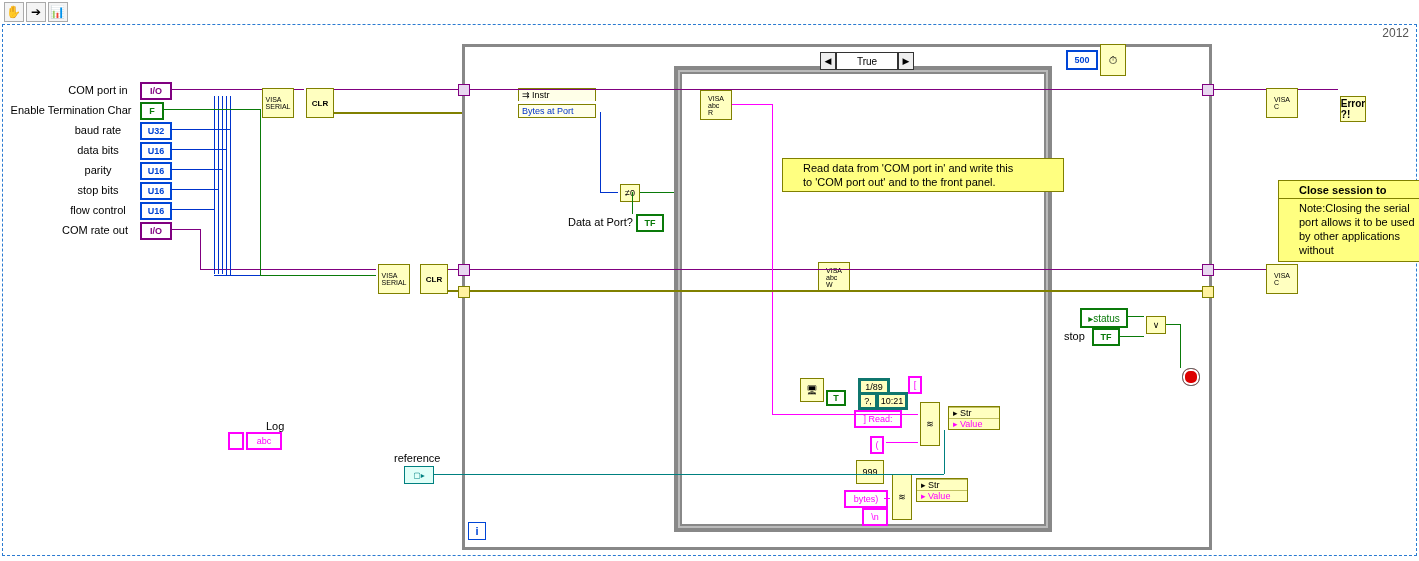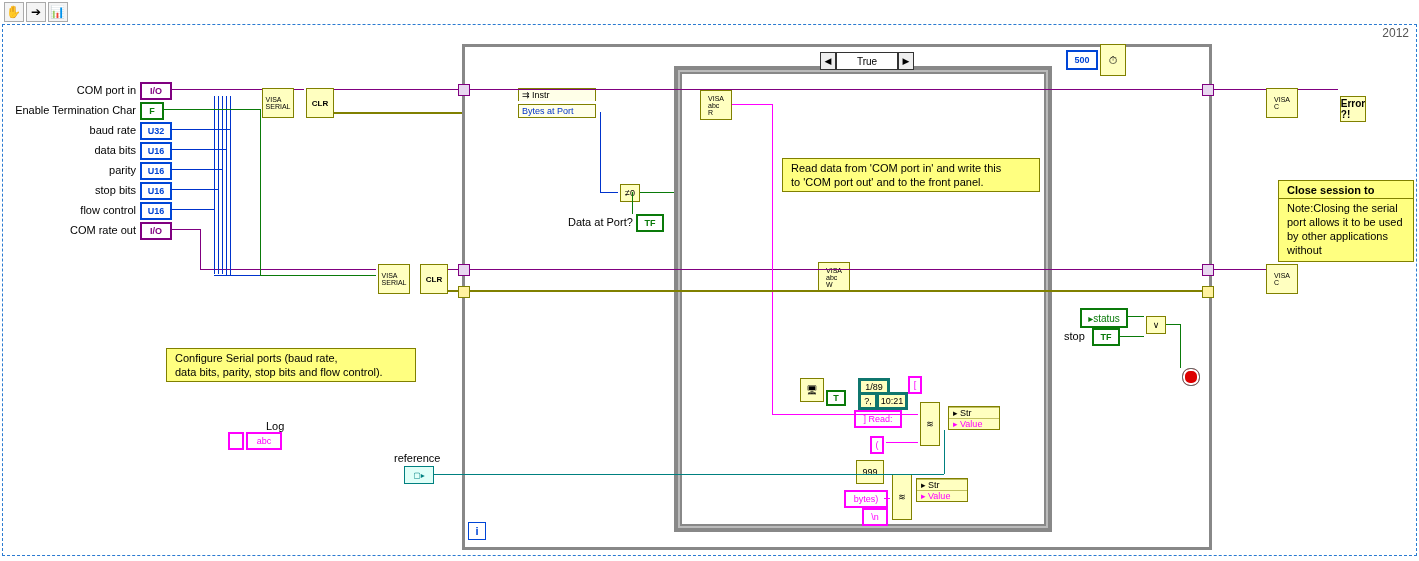--- a/index.html
+++ b/index.html
@@ -3,22 +3,22 @@
 <meta charset="utf-8">
 <style>
   html,body{margin:0;padding:0;font-family:"Segoe UI",Tahoma,sans-serif;font-size:11px;background:#fff;color:#000}
   #canvas{position:relative;width:1419px;height:561px;background:#fff;overflow:hidden}
   .dash-border{position:absolute;border:1px dashed #2a7ad1}
   .solid-border{position:absolute;border:3px solid #888}
   .hatch-border{position:absolute;border:4px solid #888;
     
     box-shadow:inset 0 0 0 2px #bbb, inset 0 0 0 4px #888}
   .label{position:absolute;white-space:nowrap}
-  .label.right{text-align:right}
-  .note{position:absolute;background:#ffff80;border:1px solid #808000;padding:2px 8px;font-size:11px;line-height:14px;color:#000}
+  .label.right{text-align:center}
+  .note{position:absolute;background:#ffff80;border:1px solid #808000;padding:2px 20px;font-size:11px;line-height:14px;color:#000}
   .node{position:absolute;background:#ffffc0;border:1px solid #808000;font-size:9px;line-height:11px;text-align:center;display:flex;flex-direction:column;justify-content:center;align-items:center}
   .ctrl{position:absolute;border:1px solid #666;font-size:9px;text-align:center;display:flex;align-items:center;justify-content:center;background:#fff}
   .ctrl.u16{border:2px solid #0045d6;color:#0045d6;font-weight:bold}
   .ctrl.u32{border:2px solid #0045d6;color:#0045d6;font-weight:bold}
   .ctrl.tf{border:2px solid #0a7a0a;color:#0a7a0a;font-weight:bold}
   .ctrl.io{border:2px solid #800080;color:#800080;font-weight:bold;background:#fff}
   .pink-box{position:absolute;border:2px solid #ff00ff;background:#fff;font-size:9px;display:flex;align-items:center;justify-content:center;color:#ff00ff}
   .str-box{position:absolute;border:3px solid #0f766e;background:#ffffc0;font-size:9px;display:flex;align-items:center;justify-content:center}
   .green-box{position:absolute;border:2px solid #0a7a0a;color:#0a7a0a;background:#fff;font-size:10px;display:flex;align-items:center;justify-content:center}
   .tiny-txt{font-size:9px}
@@ -86,21 +86,20 @@
 
   <span class="label right" style="left:54px;top:224px;width:82px">COM rate out</span>
   <div class="ctrl io" style="left:140px;top:222px;width:28px;height:14px">I/O</div>
 
   <div class="visa" style="left:262px;top:88px">VISA<br>SERIAL</div>
   <div class="clr" style="left:306px;top:88px">CLR</div>
 
   <div class="visa" style="left:378px;top:264px">VISA<br>SERIAL</div>
   <div class="clr" style="left:420px;top:264px">CLR</div>
 
-  <div class="note" style="left:166px;top:348px;width:232px">Configure Serial ports (baud rate,<br>data bits, parity, stop bits and flow control).</div>
 
   <span class="label" style="left:266px;top:420px">Log</span>
   <div class="pink-box" style="left:228px;top:432px;width:12px;height:14px"></div>
   <div class="pink-box" style="left:246px;top:432px;width:32px;height:14px">abc</div>
 
   <span class="label" style="left:394px;top:452px">reference</span>
   <div class="smallref" style="left:404px;top:466px">▢▸</div>
 
   <div class="solid-border" style="left:462px;top:44px;width:744px;height:500px"></div>
 

